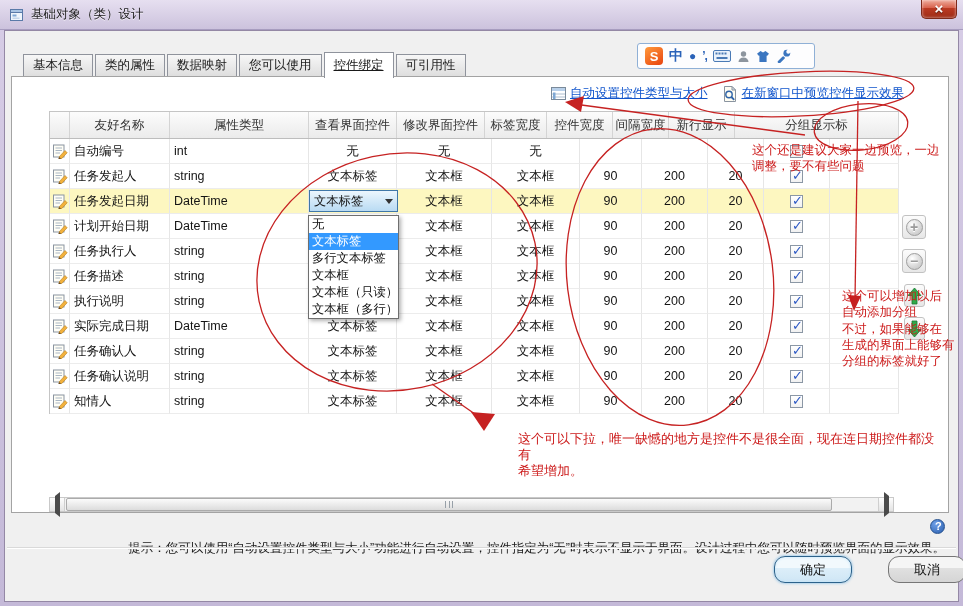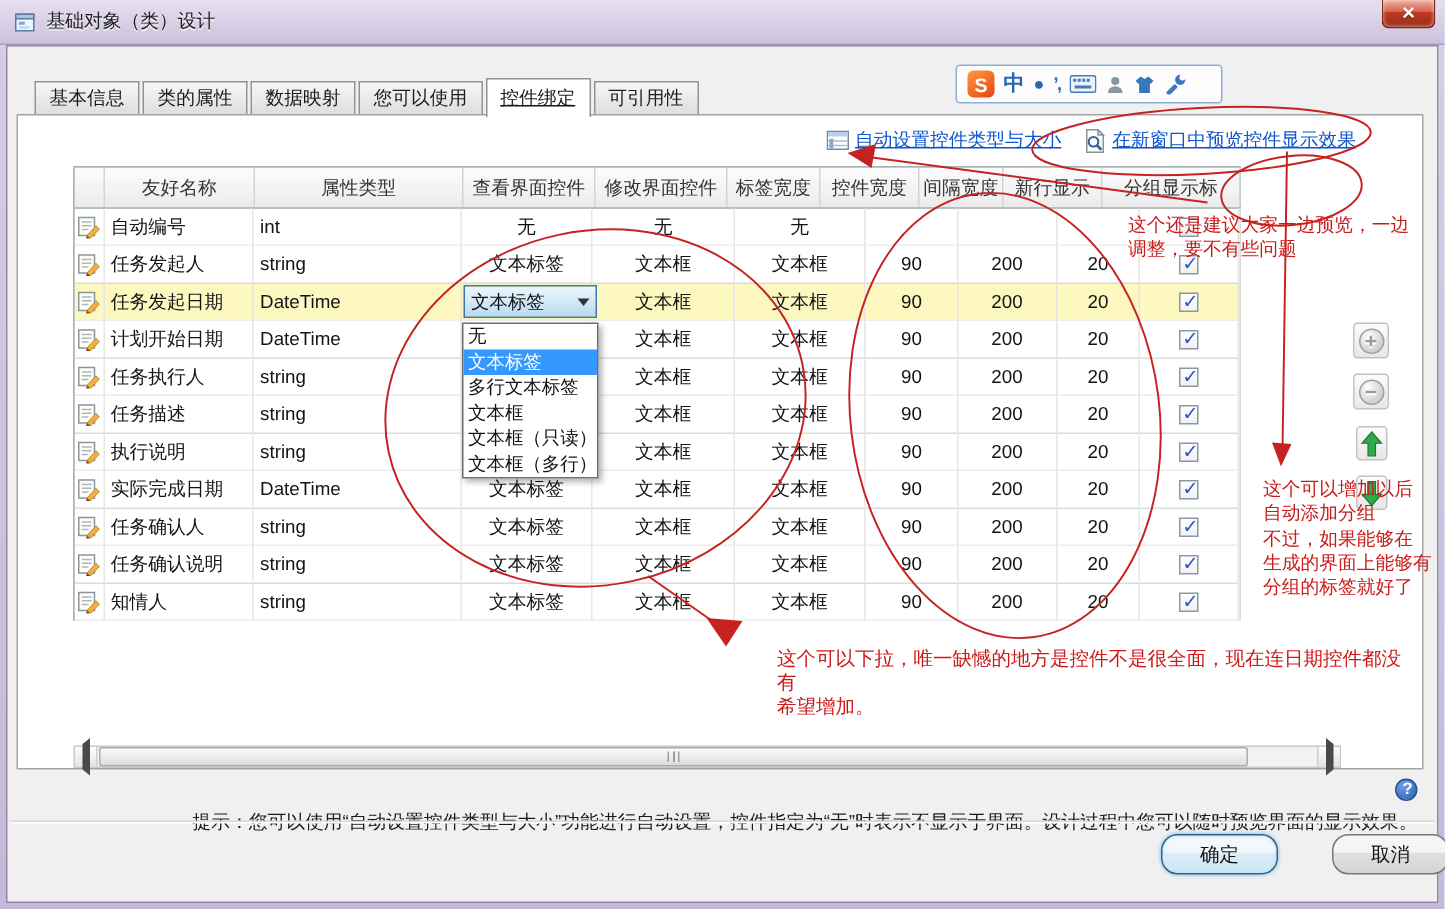--- a/index.html
+++ b/index.html
@@ -39,22 +39,22 @@
   .tab.active { height:26px; line-height:25px; background:#fff; position:relative; margin-bottom:-2px; z-index:4; }
   .tab.active span { text-decoration:underline; }
   
   .panel { position:absolute; left:6px; top:45px; width:938px; height:437px;
     background:#fff; border:1px solid #a3a3a3; }
   
   .linksrow { position:absolute; top:54px; right:54px; display:flex; align-items:center; gap:14px;font-family:Liberation Mono, monospace; }
   .linkitem { display:flex; align-items:center; gap:4px; }
   .linkitem a { font-size:12.5px; color:#1155cc; text-decoration:underline; cursor:pointer; }
   
-  .grid { position:absolute; left:44px; top:80px; width:778px;
-    border-left:1px solid #c5c5c5; border-top:1px solid #c5c5c5; background:#14532d; }
+  .grid { position:absolute; left:44px; top:80px; width:850px;
+    border-left:1px solid #c5c5c5; border-top:1px solid #c5c5c5; background:#d946ef; }
   .ghead { display:flex; height:27px; background:linear-gradient(#fcfcfc,#ebebeb);
     border-bottom:1px solid #bdbdbd; }
   .hc { border-right:1px solid #d4d4d4; display:flex; align-items:center; justify-content:center;
     font-size:12.5px; color:#333; overflow:hidden; white-space:nowrap; }
   .trow { display:flex; height:25px; background:#fff; }
   .trow.hl { background:#fdf7c0; }
   .tc { border-right:1px solid #e6e6e6; border-bottom:1px solid #ececec; display:flex;
     align-items:center; font-size:12.5px; color:#141414; overflow:hidden; white-space:nowrap; }
   .tc.center { justify-content:center; }
   .tc.left { padding-left:4px; }
@@ -109,21 +109,21 @@
   .sep { position:absolute; left:2px; right:2px; top:516px; border-top:1px solid #d9d9d9; border-bottom:1px solid #ffffff; }
   .dlgbtn { position:absolute; top:525px; width:78px; height:27px; font-size:13px; color:#111;
     background:linear-gradient(#f5f5f5 45%,#e0e0e0 46%,#d5d5d5); border:1px solid #767676;
     border-radius:11px; display:flex; align-items:center; justify-content:center; cursor:pointer; }
   #btn-ok { left:769px; border:1px solid #2c628b; box-shadow:0 0 3px #6db2e3, inset 0 0 3px #bfe3f8;
     background:linear-gradient(#f2f9fd 45%,#dceef9 46%,#cfe6f5); }
   #btn-cancel { left:859px;margin-left:24px; }
   
   .ann { position:absolute; color:#cc1a1a; z-index:21; pointer-events:none; }
   #ann1 { left:752px; top:143px; font-size:12.5px; line-height:15.5px; width:208px; }
-  #ann2 { left:842px; top:318px; font-size:12.5px; line-height:16.3px; width:120px; }
+  #ann2 { left:842px; top:288px; font-size:12.5px; line-height:16.3px; width:120px; }
   #ann3 { left:518px; top:431px; font-size:13px; line-height:16px; width:420px; }
   #annsvg { position:absolute; inset:0; z-index:20; pointer-events:none; }
   svg { display:block; }
 </style>
 </head>
 <body>
 
 <div class="win">
 
   <div class="titlebar">

